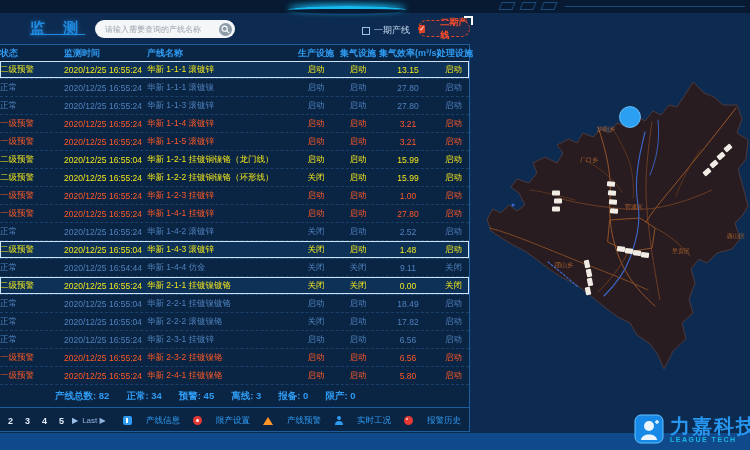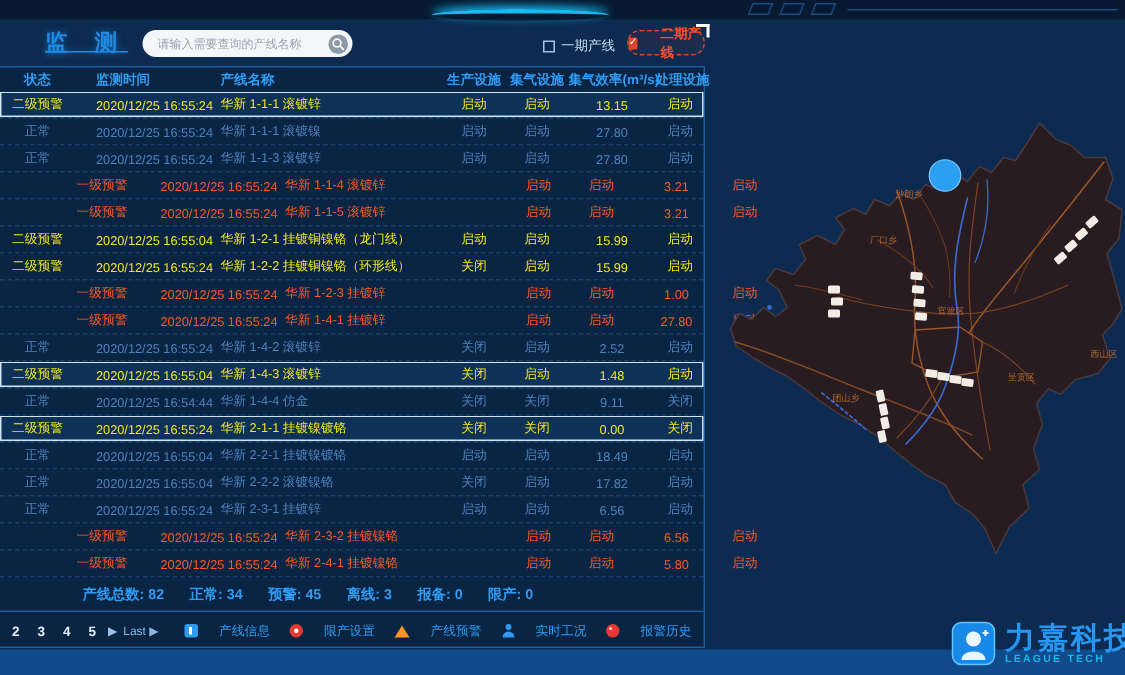--- a/index.html
+++ b/index.html
@@ -33,28 +33,28 @@
     text-align:center; border-radius:1px; }
   .phase2 .corner { position:absolute; right:-4px; top:-5px; width:9px; height:9px;
     border-top:2px solid #fff; border-right:2px solid #fff; }
 
   
   .left-panel { position:absolute; left:0; top:44px; width:470px; height:388px;
     background:#0a2443; border-top:1px solid #1d5d9e; border-right:1px solid #1d5d9e; border-bottom:1px solid #1d5d9e; }
   .thead, .trow { display:grid; grid-template-columns:50px 95px 150px 42px 42px 58px 33px; align-items:center; }
   .thead { height:16px; color:#2f9bf2; font-weight:bold; font-size:9px; }
   .thead span { white-space:nowrap; }
-  .c-status { text-align:center; }
+  .c-status { }
   .c-time { padding-left:14px; white-space:nowrap; }
   .c-name { padding-left:2px; white-space:nowrap; overflow:hidden; }
   .c-prod,.c-gas,.c-eff,.c-proc { text-align:center; white-space:nowrap; }
   .rows { height:324px; }
   .trow { height:18px; font-size:8.5px; border-bottom:1px dashed rgba(70,130,200,.30); }
   .trow.normal { color:#4f82bd; }
-  .trow.warn1 { color:#ff5a26;padding-left:43px; }
+  .trow.warn1 { color:#ff5a26; }
   .trow.warn2 { color:#f2e71d; }
   .trow.boxed { box-shadow:inset 0 0 0 1px #cfe3f5; background:#0e3158; }
 
   .summary-bar { height:22px; display:flex; align-items:center; padding-left:55px; gap:17px;
     color:#2f9bf2; font-size:9.5px; font-weight:bold; }
   .summary-bar b { font-weight:bold; }
 
   .bottom-bar { height:26px; border-top:1px solid #1d5d9e; display:flex; align-items:center;
     justify-content:space-between; padding:0 8px 0 4px; }
   .pager { display:flex; align-items:center; gap:4px; }

